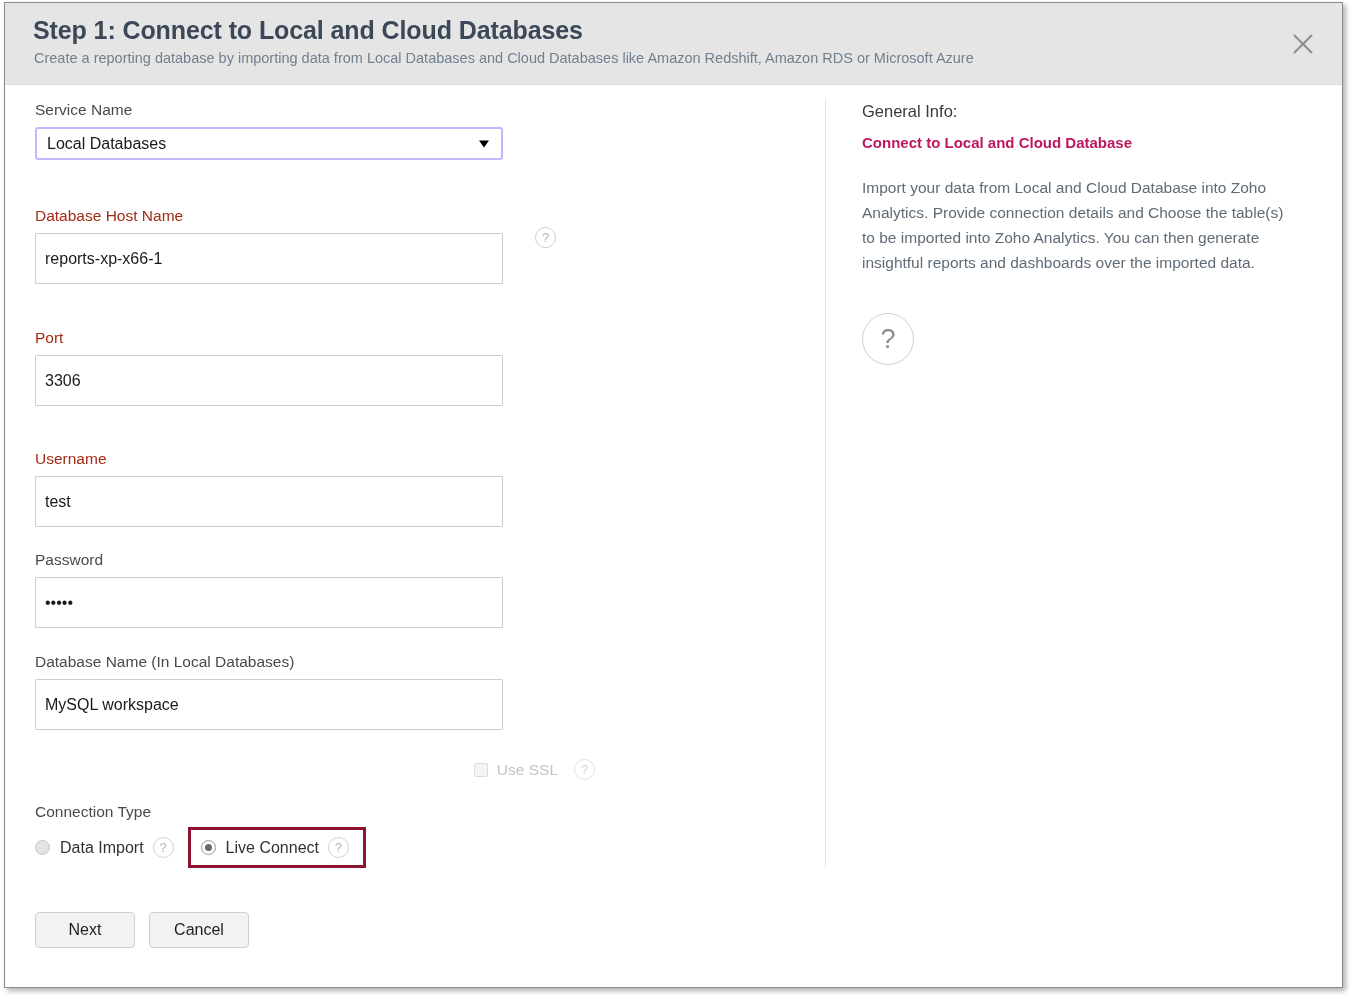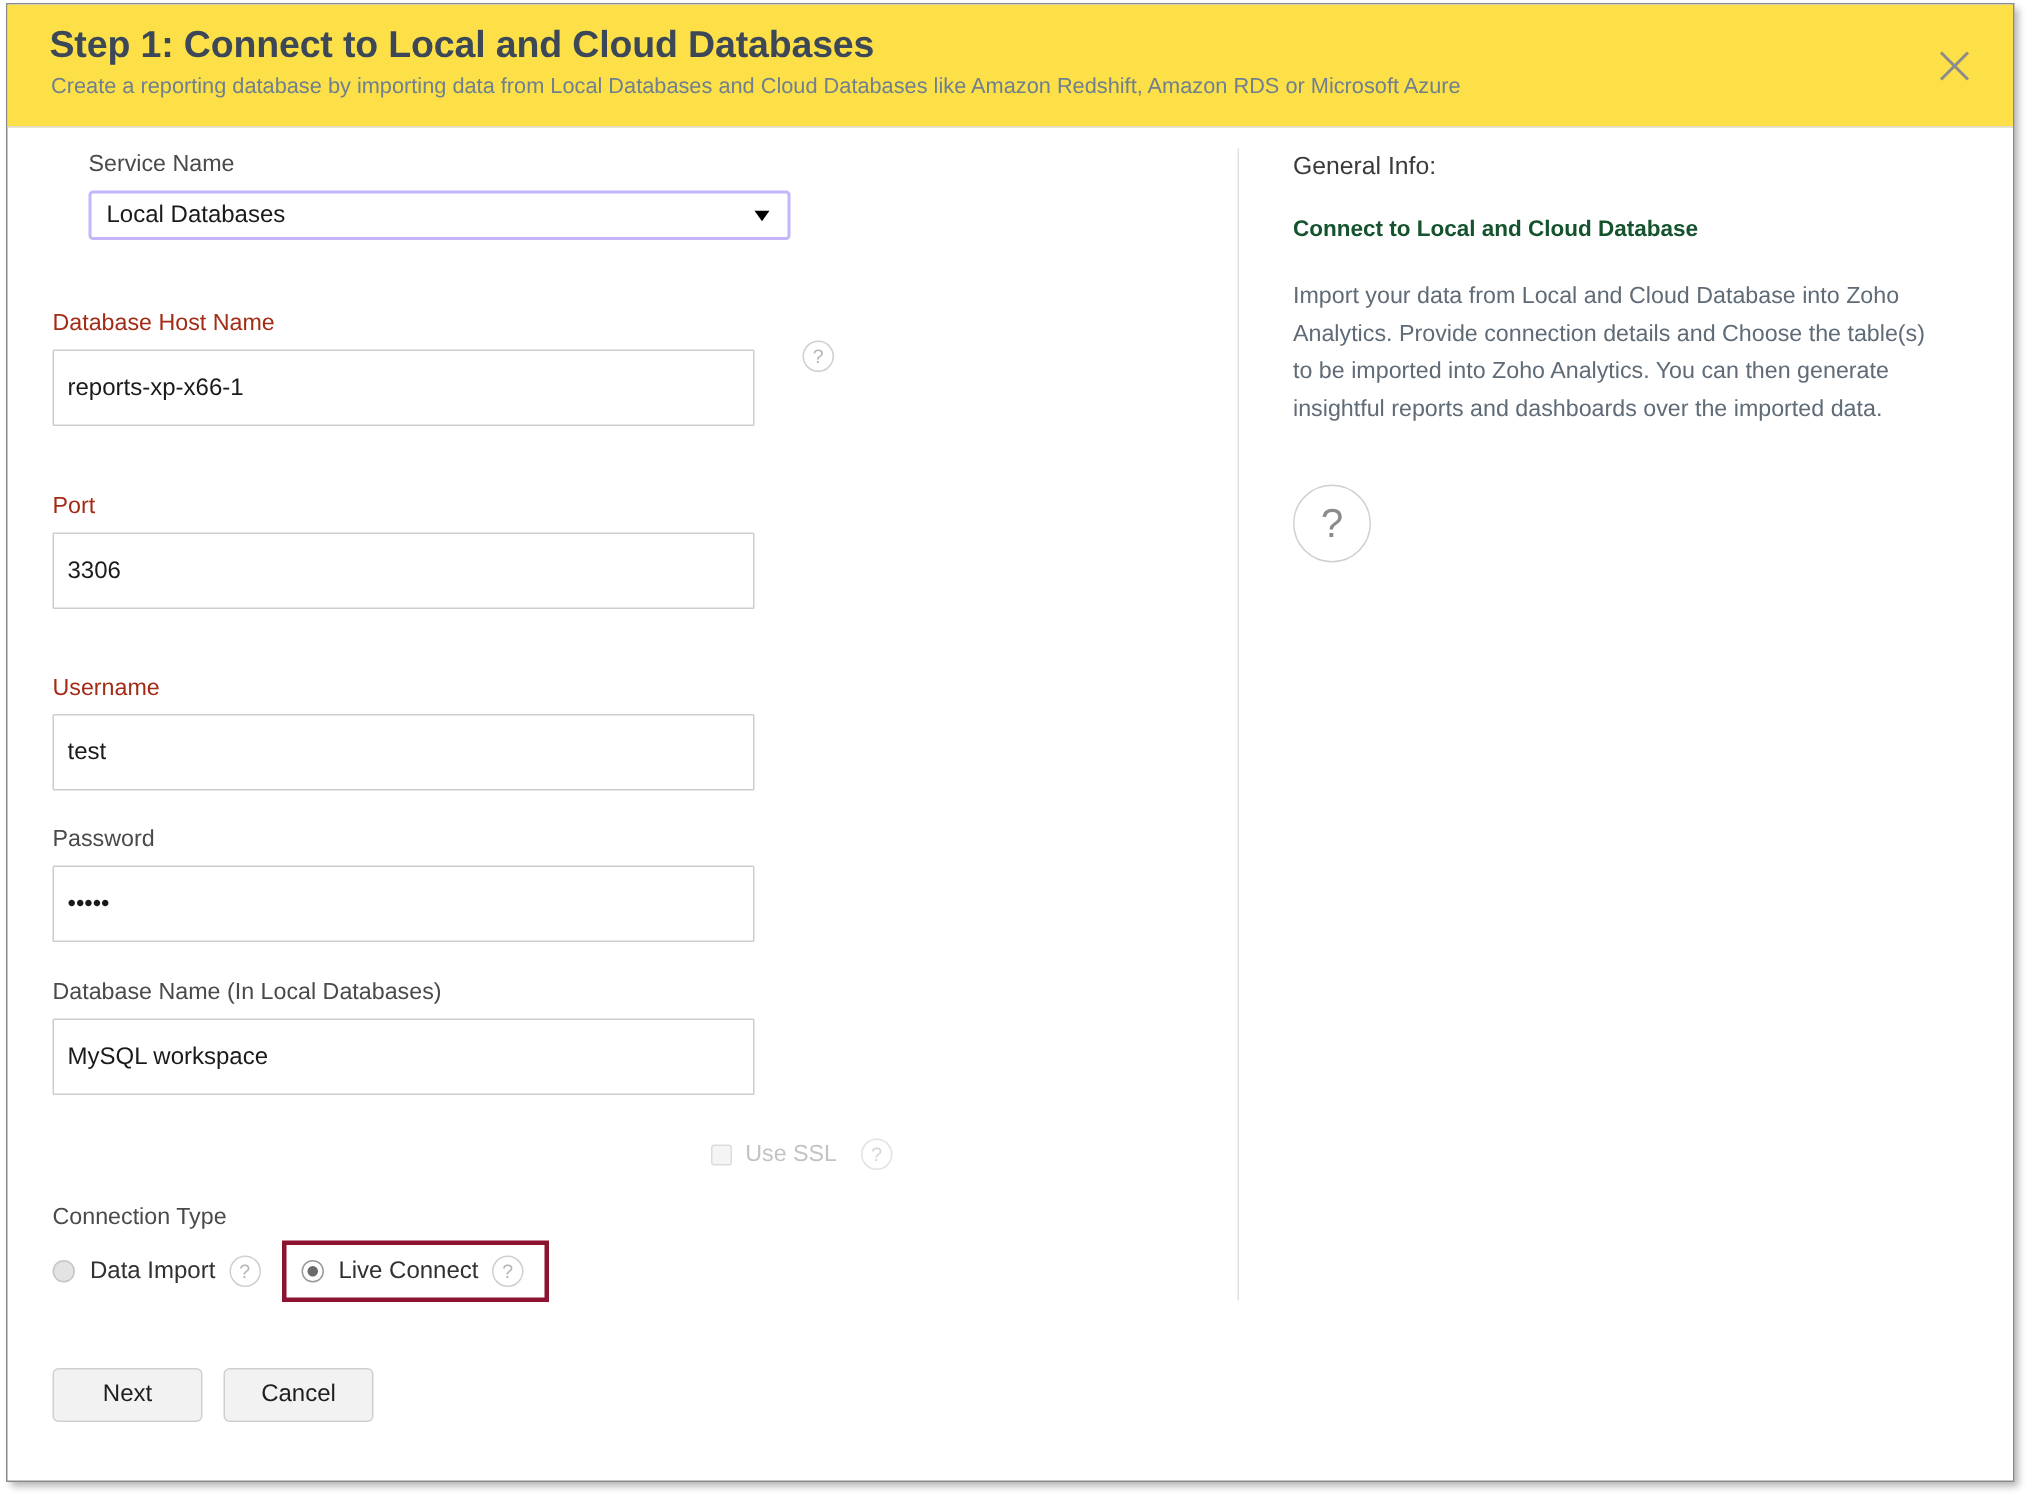--- a/index.html
+++ b/index.html
@@ -33,21 +33,21 @@
     border: 1px solid #8a8a8a;
     box-sizing: border-box;
     box-shadow: 3px 3px 5px rgba(0,0,0,0.30);
     overflow: hidden;
   }
 
   
   .header {
     position: relative;
     height: 82px;
-    background: #fde047;
+    background: #e5e5e5;
     border-bottom: 1px solid #dcdcdc;
     box-sizing: border-box;
   }
   .header-title {
     position: absolute;
     left: 28px;
     top: 13px;
     font-size: 25px;
     font-weight: bold;
     color: #3c4858;
@@ -263,24 +263,24 @@
     margin-right: 14px;
   }
 
   
   .gi-title {
     font-size: 16.5px;
     color: #3a3a3a;
     line-height: 20px;
   }
   .gi-sub {
-    margin-top: 22px;
+    margin-top: 12px;
     font-size: 15px;
     font-weight: bold;
-    color: #14532d;
+    color: #be185d;
     line-height: 20px;
   }
   .gi-body {
     margin-top: 22px;
     font-size: 15.5px;
     color: #5f6b76;
     line-height: 25px;
     width: 430px;
   }
   .gi-help { margin-top: 38px; }
@@ -301,21 +301,21 @@
         </svg>
       </div>
     </div>
 
     <div class="body">
 
       <div class="divider"></div>
 
       <div class="col-left">
 
-        <div class="field" style="margin-top:15px;margin-left:24px;">
+        <div class="field" style="margin-top:15px;">
           <div class="flabel">Service Name</div>
           <div class="fselect">
             <span class="val">Local Databases</span>
             <span class="caret"></span>
           </div>
         </div>
 
 
         <div class="field" style="margin-top:46px;">
           <div class="flabel required">Database Host Name</div>

